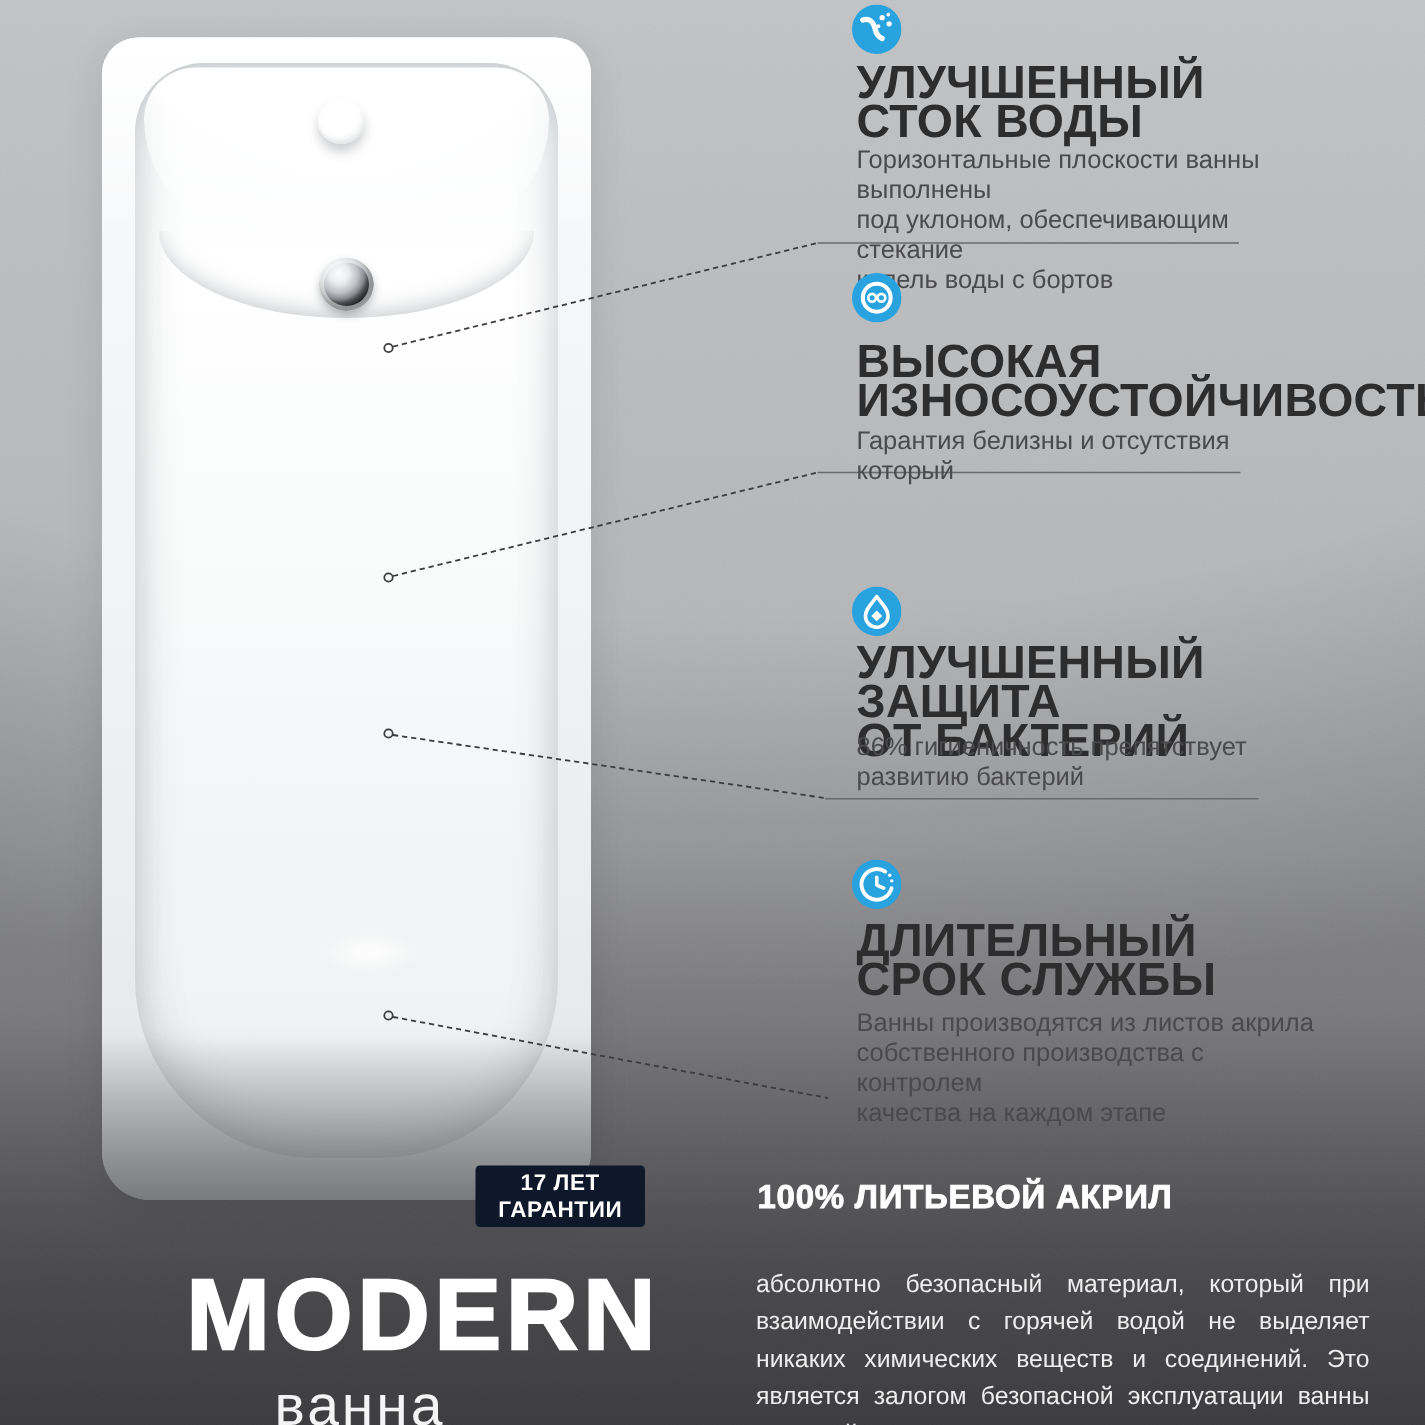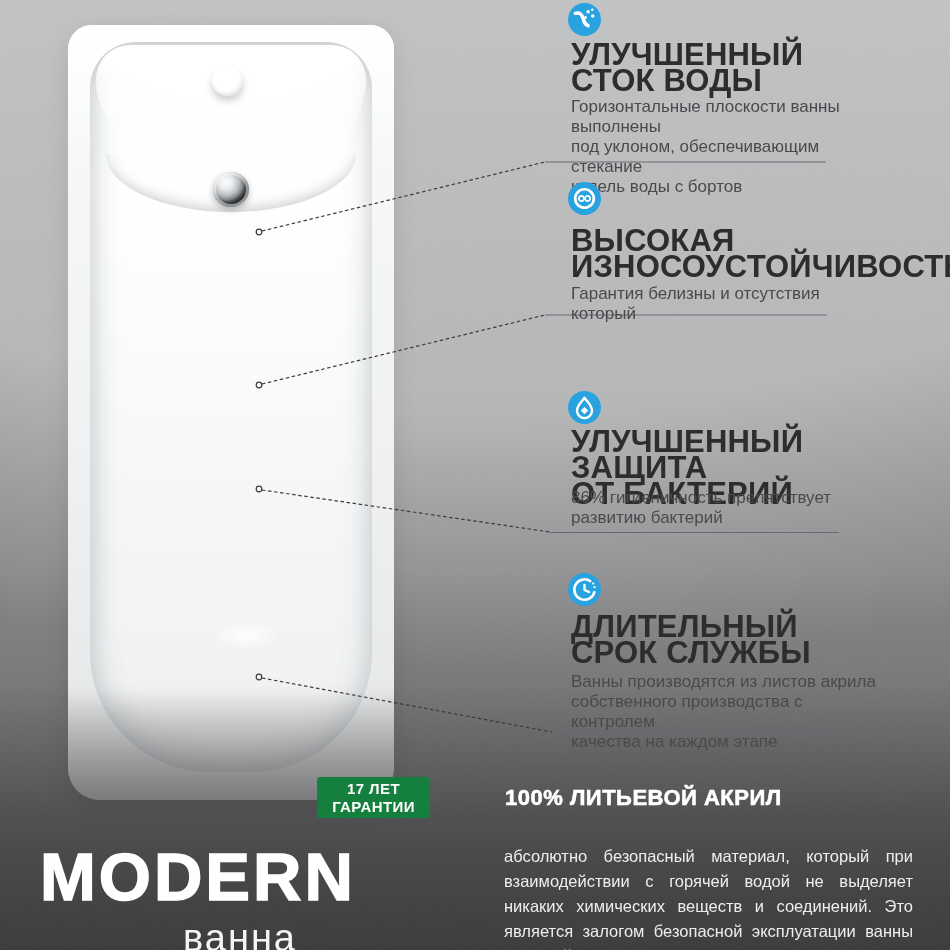--- a/index.html
+++ b/index.html
@@ -83,27 +83,27 @@
     font-size:17px; line-height:20px; font-weight:400; color:#4a4a4c;
   }
   #f1 .feature-icon{top:3px;}  #f1 .feature-title{top:42px;}  #f1 .feature-desc{top:97px;}
   #f2 .feature-icon{top:182px;}#f2 .feature-title{top:228px;} #f2 .feature-desc{top:284px;}
   #f3 .feature-icon{top:391px;}#f3 .feature-title{top:429px;} #f3 .feature-desc{top:488px;}
   #f4 .feature-icon{top:573px;}#f4 .feature-title{top:614px;} #f4 .feature-desc{top:672px;}
 
   
   .warranty-badge {
     position:absolute; left:317px; top:777px; width:113px; height:41px; z-index:6;
-    background:#15803d; border-radius:3px; color:#fff; text-align:center;
+    background:#0f172a; border-radius:3px; color:#fff; text-align:center;
     font-size:15px; font-weight:700; line-height:18px; letter-spacing:.4px; padding-top:3px;
     white-space:pre-line;
   }
   .product-name {
     position:absolute; left:40px; top:838px; width:400px; z-index:6;
-    text-align:left; color:#ffffff; font-size:67px; font-weight:700; letter-spacing:3px;
+    text-align:right; color:#ffffff; font-size:67px; font-weight:700; letter-spacing:3px;
     -webkit-text-stroke:1.5px #ffffff;
   }
   .product-type {
     position:absolute; left:40px; top:917px; width:400px; z-index:6;
     text-align:center; color:#f4f4f4; font-size:38px; font-weight:400; letter-spacing:2px;
   }
 
   
   .material-title {
     position:absolute; left:505px; top:785px; width:420px; z-index:6;

